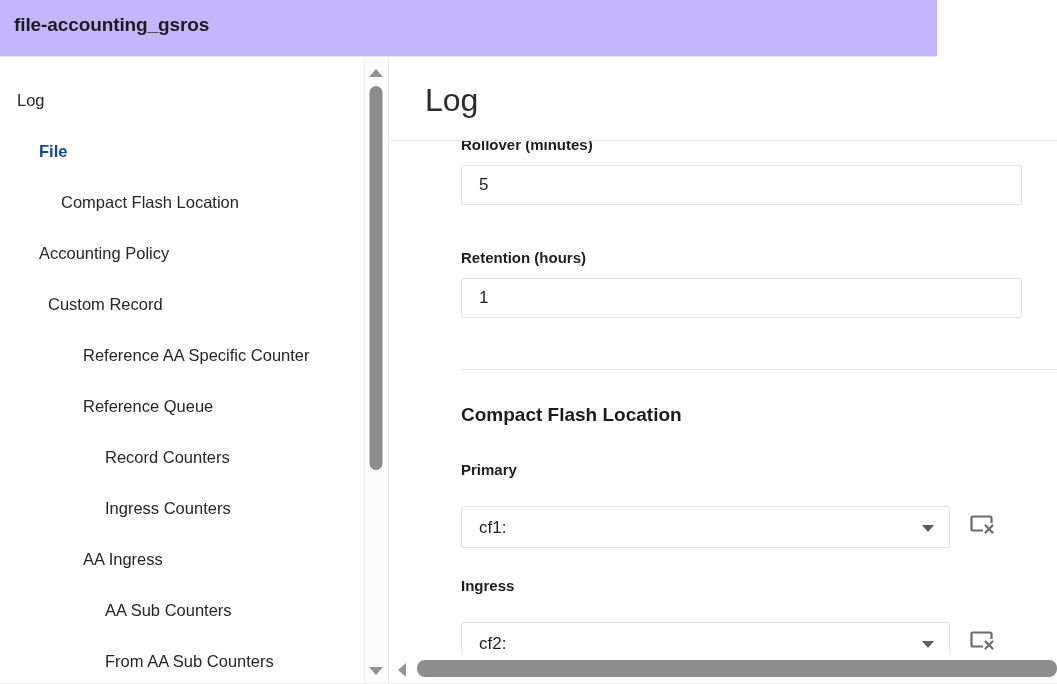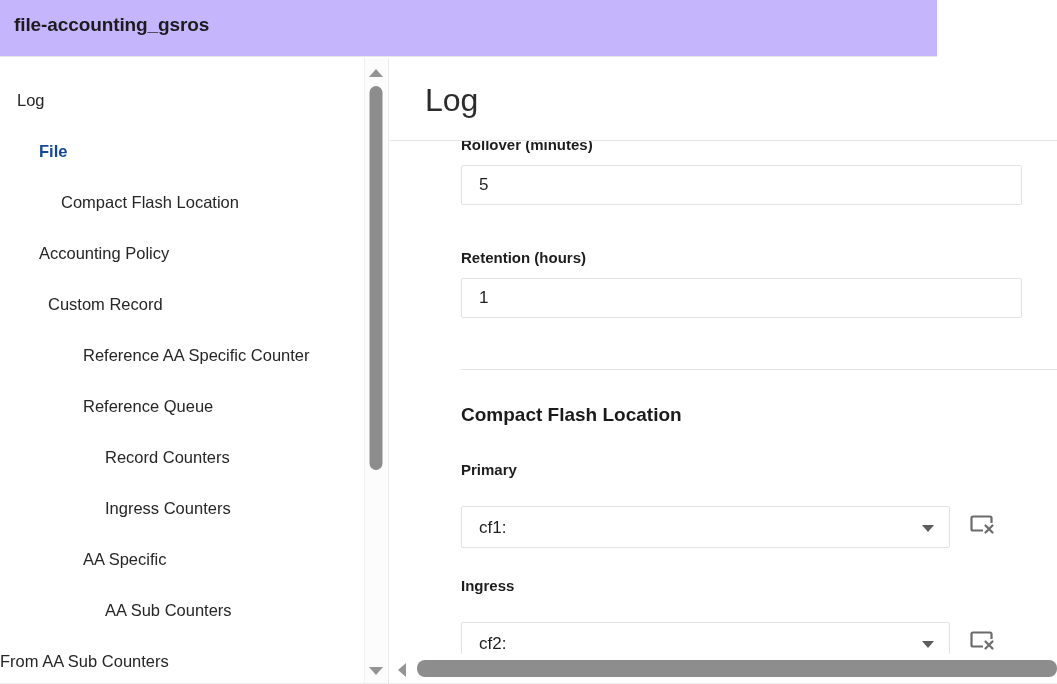--- a/index.html
+++ b/index.html
@@ -313,23 +313,23 @@
     <div id="tree-list">
         <div class="tree-item" style="top: 32px; padding-left: 17px;">Log</div>
         <div class="tree-item selected" style="top: 83px; padding-left: 39px;">File</div>
         <div class="tree-item" style="top: 134px; padding-left: 61px;">Compact Flash Location</div>
         <div class="tree-item" style="top: 185px; padding-left: 39px;">Accounting Policy</div>
         <div class="tree-item" style="top: 236px; padding-left: 48px;">Custom Record</div>
         <div class="tree-item" style="top: 287px; padding-left: 83px;">Reference AA Specific Counter</div>
         <div class="tree-item" style="top: 338px; padding-left: 83px;">Reference Queue</div>
         <div class="tree-item" style="top: 389px; padding-left: 105px;">Record Counters</div>
         <div class="tree-item" style="top: 440px; padding-left: 105px;">Ingress Counters</div>
-        <div class="tree-item" style="top: 491px; padding-left: 83px;">AA Specific</div>
+        <div class="tree-item" style="top: 491px; padding-left: 83px;">AA Ingress</div>
         <div class="tree-item" style="top: 542px; padding-left: 105px;">AA Sub Counters</div>
-        <div class="tree-item" style="top: 593px; ">From AA Sub Counters</div>
+        <div class="tree-item" style="top: 593px; padding-left: 105px;">From AA Sub Counters</div>
       </div>
 
     <div id="tree-vscroll">
       <div class="sb-arrow sb-arrow-up"></div>
       <div id="tree-vthumb"></div>
       <div class="sb-arrow sb-arrow-down"></div>
     </div>
   </div>
 
   <div id="main-panel">

